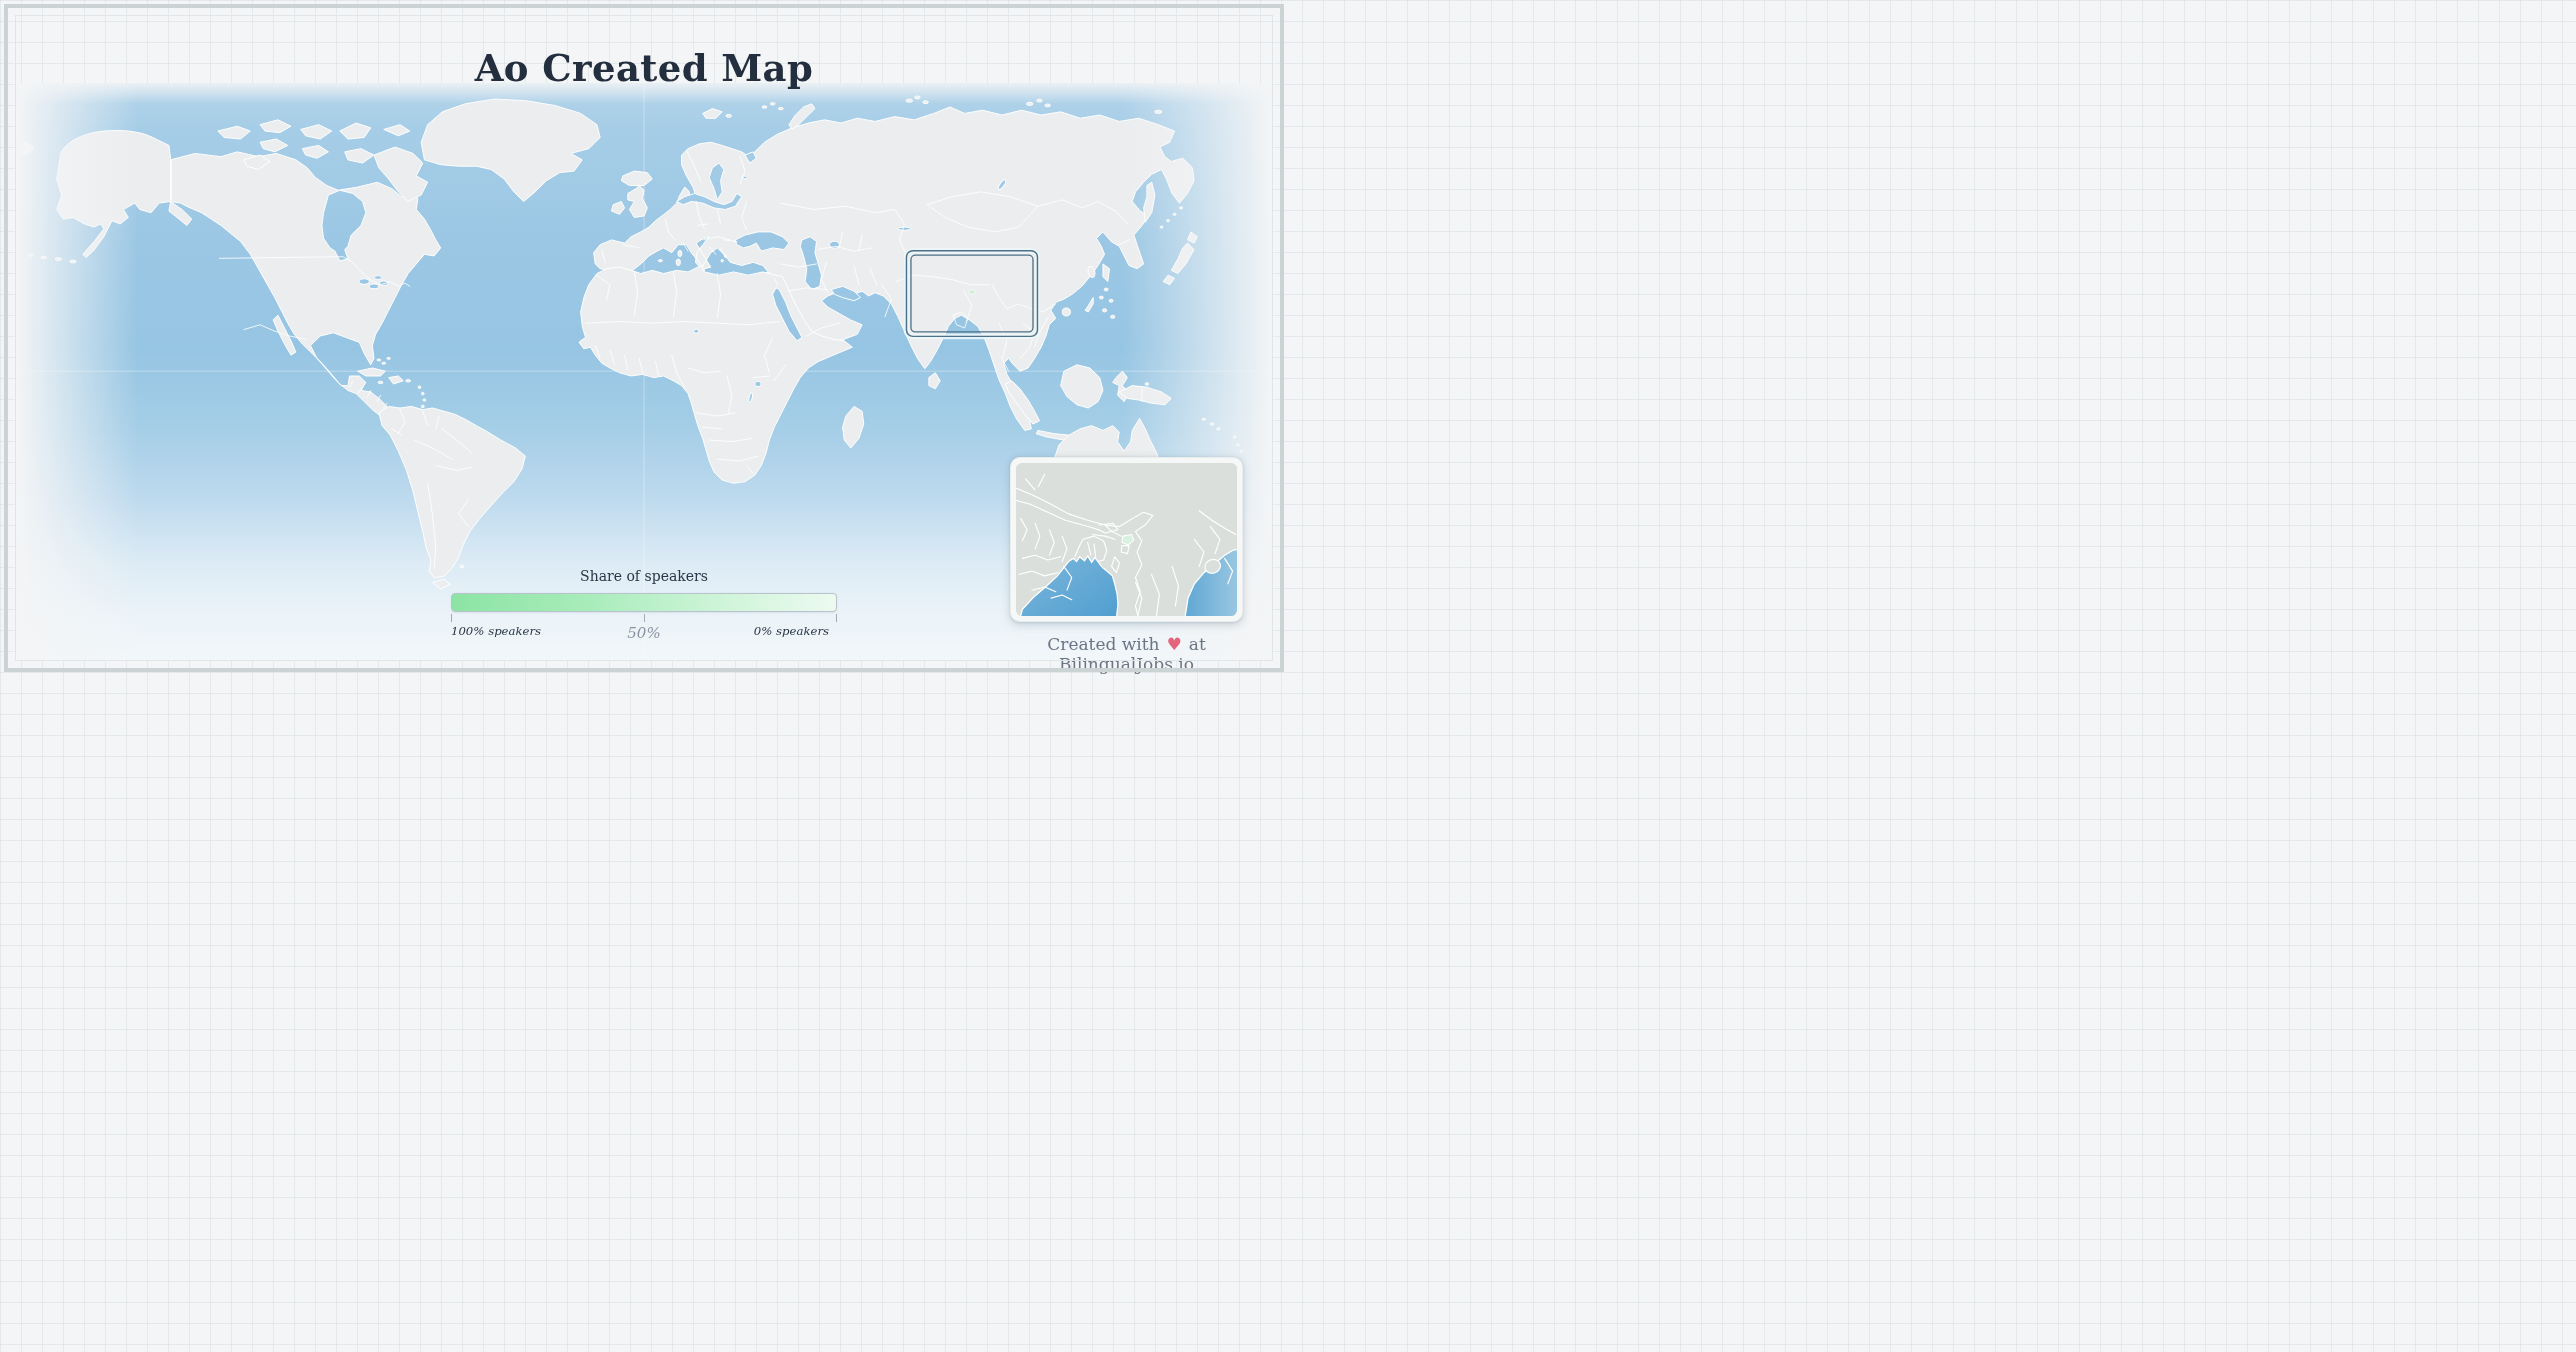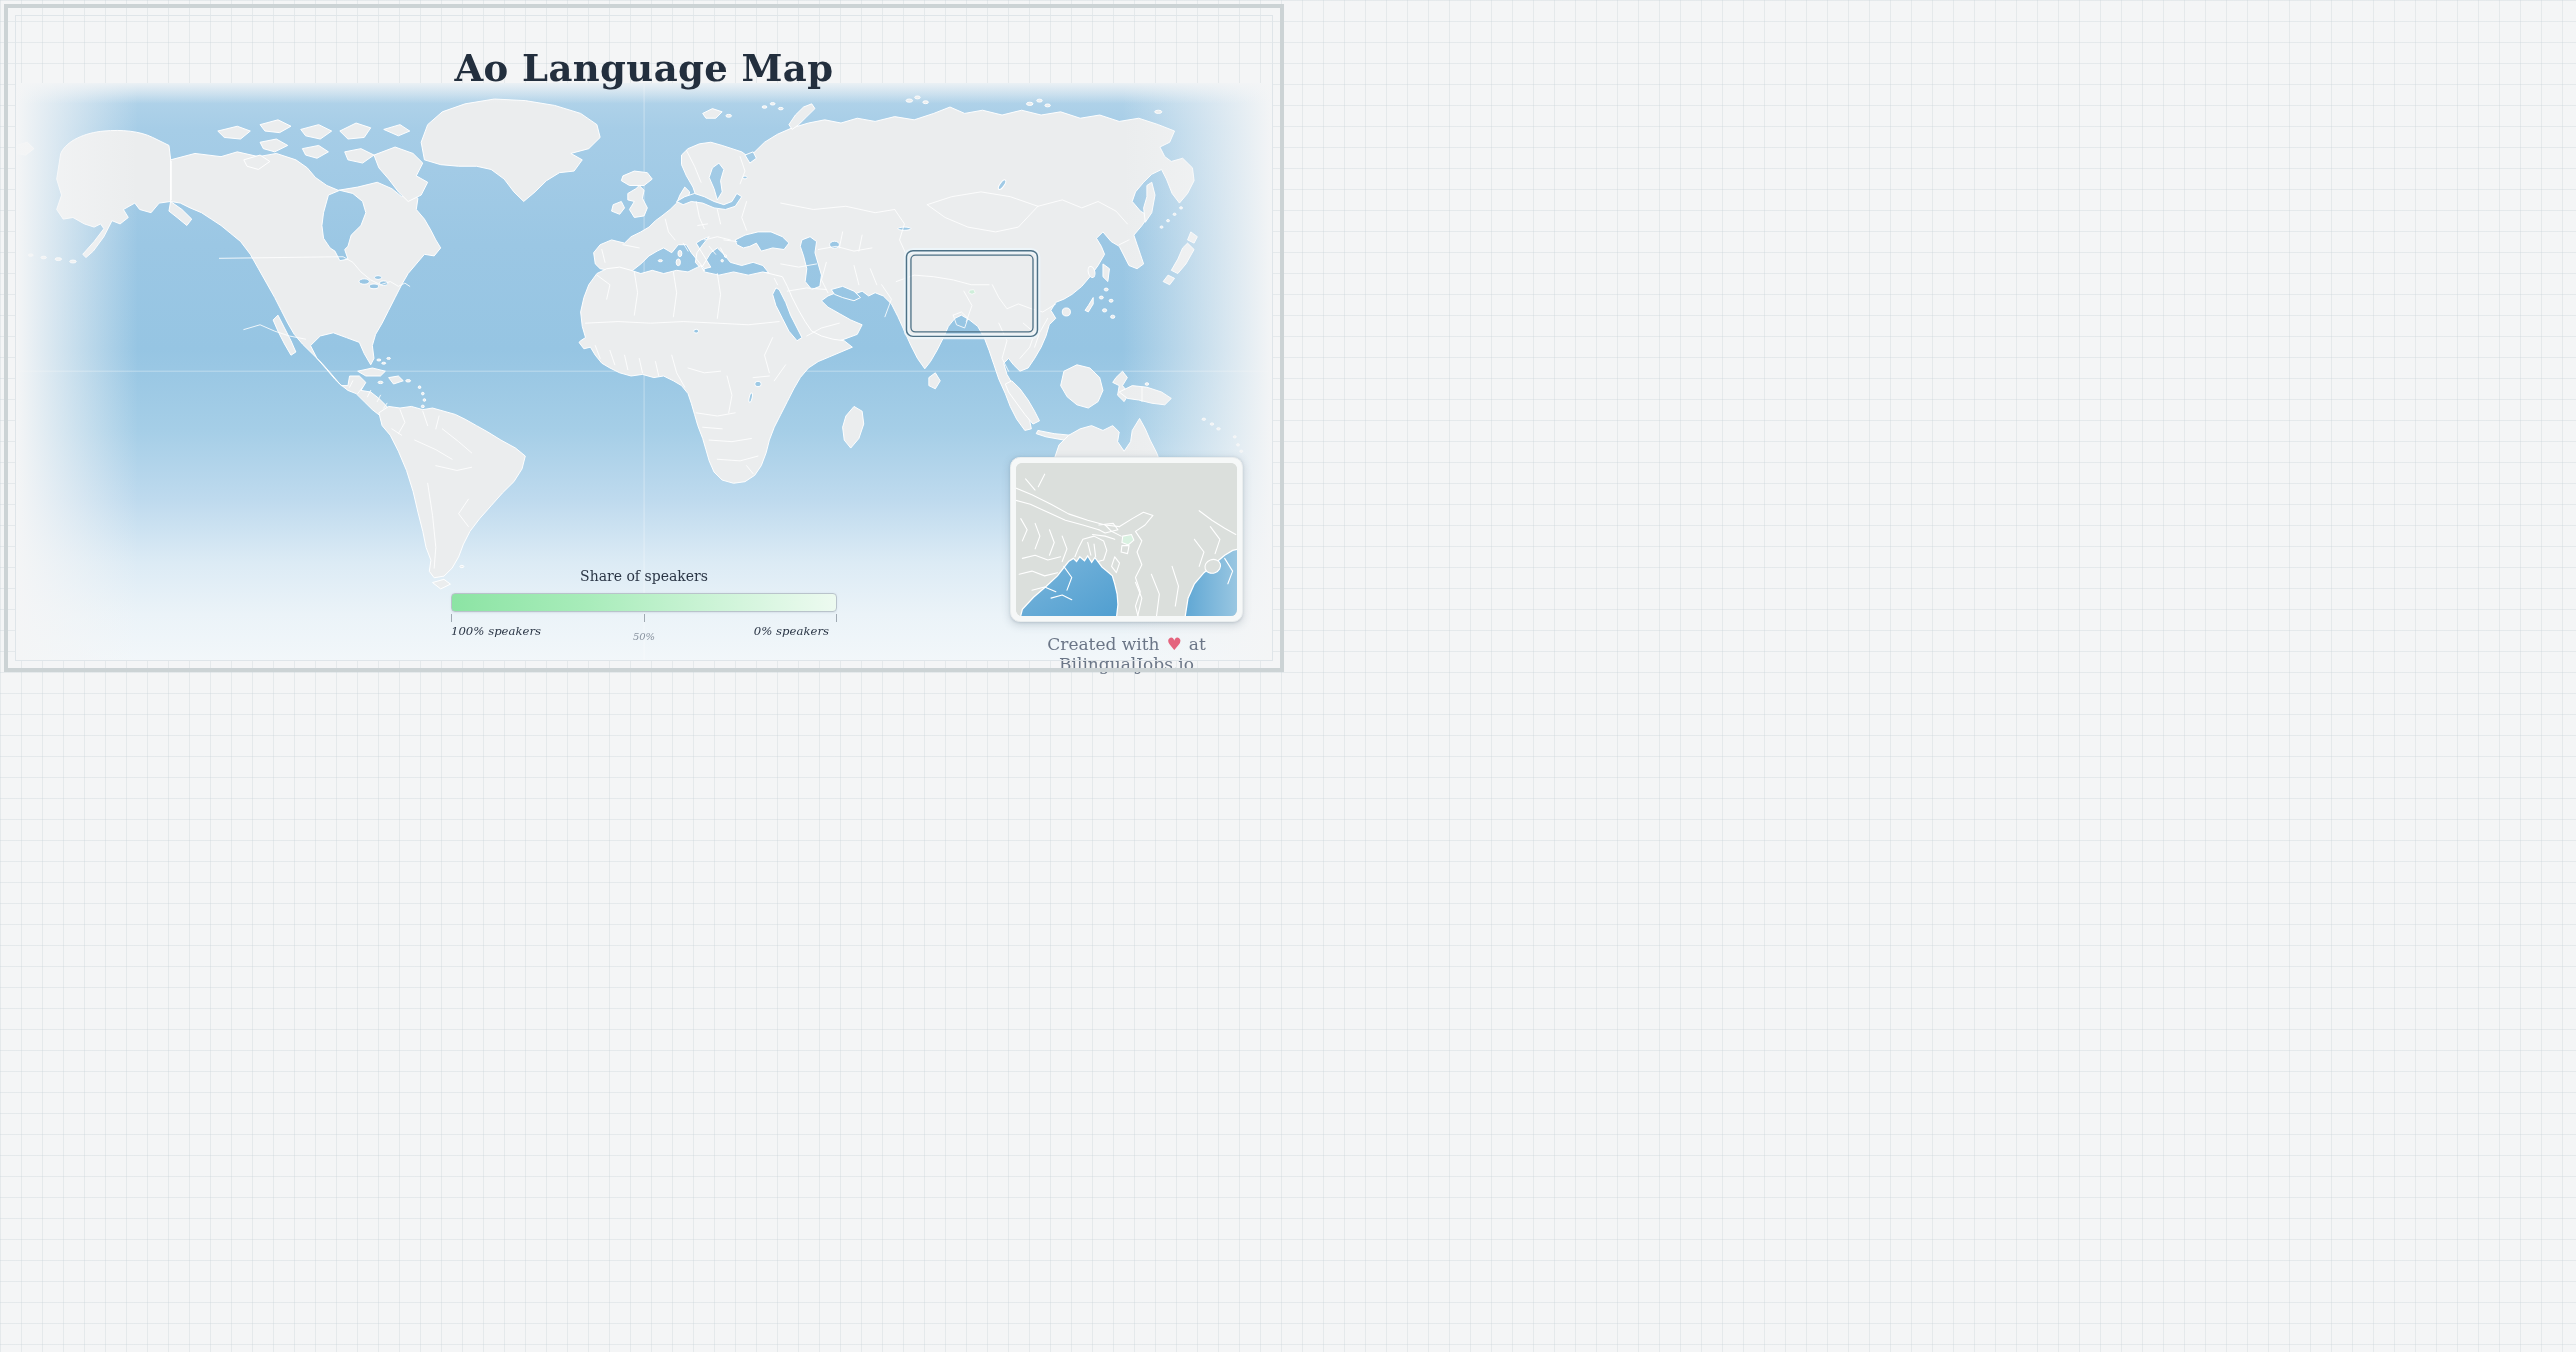--- a/index.html
+++ b/index.html
@@ -25,21 +25,21 @@
   .legend-title{text-align:center;font-size:14px;color:#2b3646;margin-bottom:8.9px;}
   .legend-bar{
     height:17px;border-radius:4px;border:0.8px solid #b9c3cb;
     background:linear-gradient(90deg,#8ce4a4 0%,#a8ecba 35%,#c9f3d4 65%,#edfaf0 100%);
     box-shadow:0 0.8px 1.6px rgba(120,140,160,.15);
   }
   .legend-ticks{position:relative;height:10.5px;}
   .legend-tick{position:absolute;top:2.4px;width:0.8px;height:8px;background:#9fa9b2;}
   .legend-labels{position:relative;height:16px;margin-top:1.6px;font-size:11.7px;color:#2b3646;font-style:italic;}
   .legend-label-left{position:absolute;left:0;top:0;}
-  .legend-label-mid{position:absolute;left:50%;transform:translateX(-50%);top:7px;color:#8a94a0;font-size:10px;}
+  .legend-label-mid{position:absolute;left:50%;transform:translateX(-50%);top:0;color:#8a94a0;font-size:15px;}
   .legend-label-right{position:absolute;right:8px;top:0;}
 
   
   .inset{
     position:absolute;left:1010px;top:457px;width:233px;height:165px;z-index:20;
     background:#f6f8f8;border:0.8px solid #e9edee;border-radius:9.7px;
     box-shadow:0 2.4px 8px rgba(70,90,110,.22), 0 0.8px 2.4px rgba(70,90,110,.15);
     box-sizing:border-box;padding:4.8px;
   }
   .inset-map{width:100%;height:100%;border-radius:6.4px;overflow:hidden;background:#dbdfdc;}
@@ -50,21 +50,21 @@
     font-size:17px;color:#6b7687;
   }
   .footer .heart{color:#e4647e;padding:0 1.6px;}
 </style>
 </head>
 <body>
 
 <div class="outer-frame"></div>
 <div class="inner-frame"></div>
 
-<h1 class="page-title">Ao Language Map</h1>
+<h1 class="page-title">Ao Created Map</h1>
 
 <div class="map-area">
 <svg viewBox="0 0 1545 722" preserveAspectRatio="none">
   <defs>
     <linearGradient id="oceanG" gradientUnits="userSpaceOnUse" x1="0" y1="0" x2="0" y2="722">
       <stop offset="0" stop-color="#b5d5ea"></stop>
       <stop offset="0.08" stop-color="#a6cde7"></stop>
       <stop offset="0.28" stop-color="#9bc7e4"></stop>
       <stop offset="0.46" stop-color="#96c5e3"></stop>
       <stop offset="0.60" stop-color="#a5cee7"></stop>

